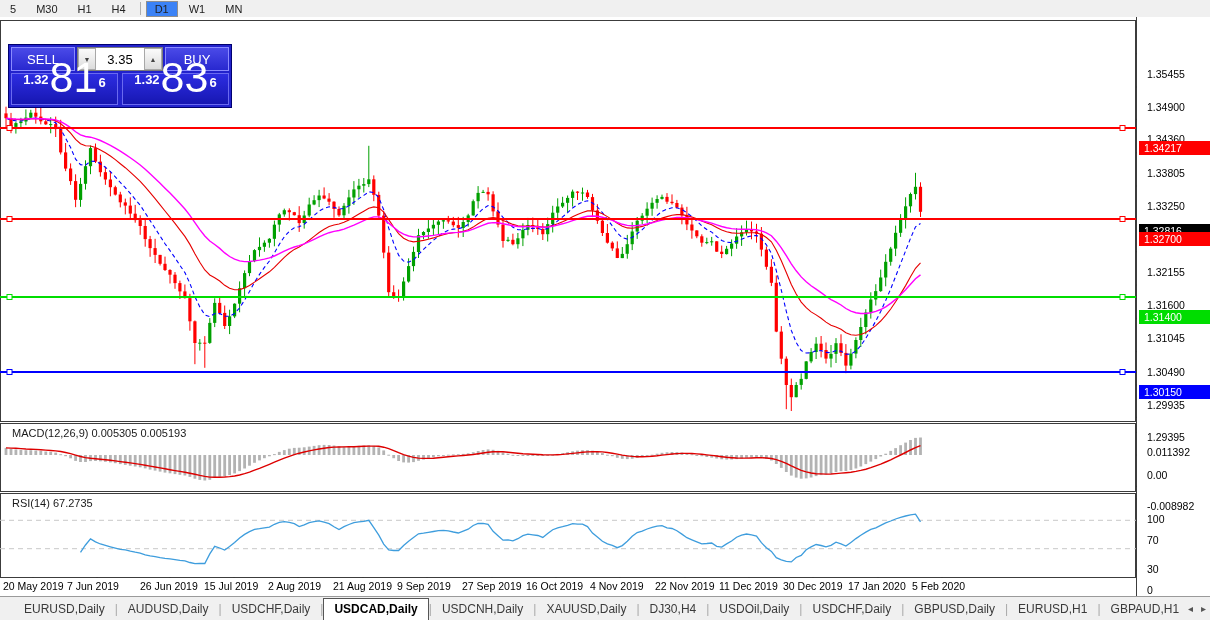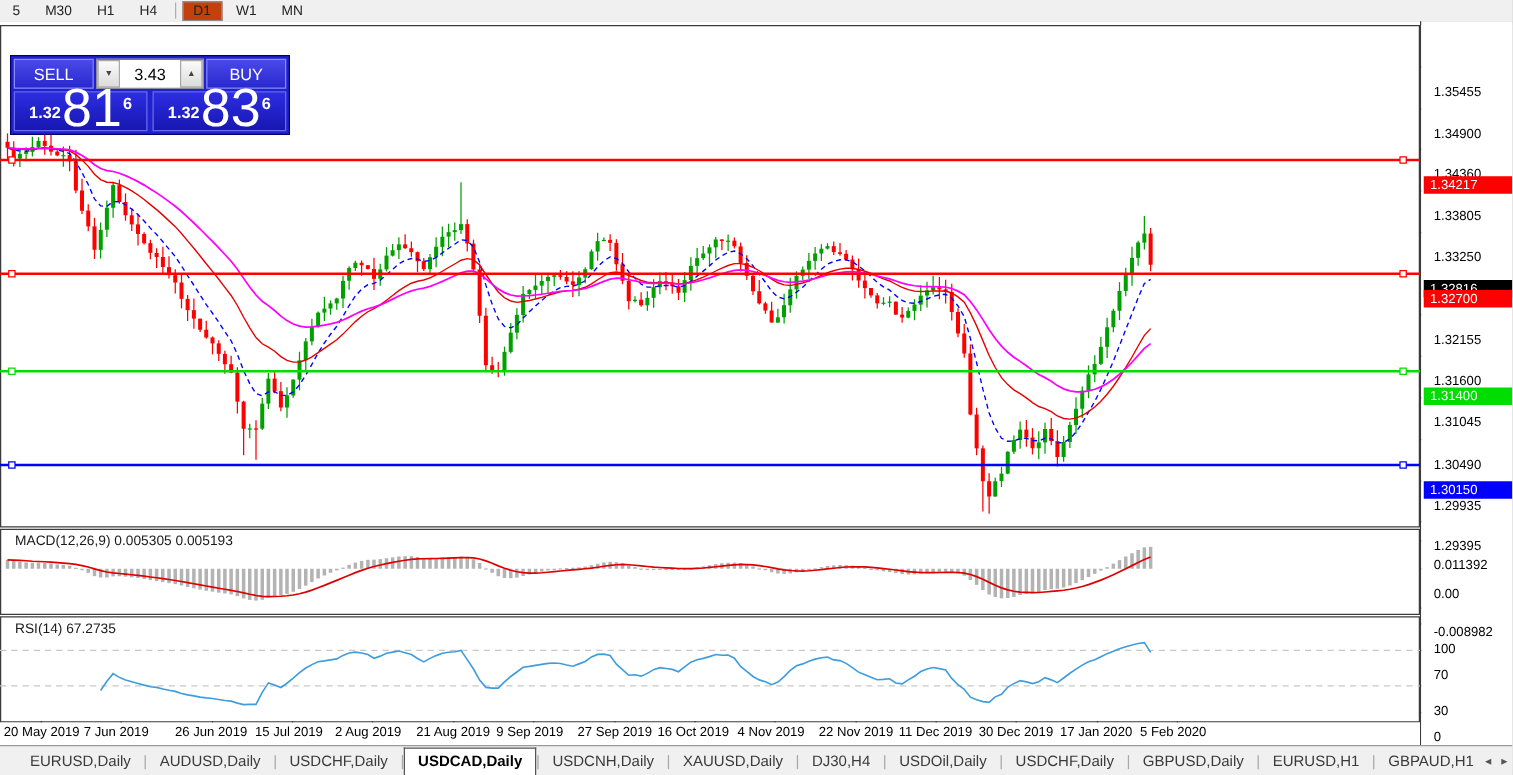--- a/index.html
+++ b/index.html
@@ -2,39 +2,39 @@
 <html><head>
 <meta charset="utf-8">
 <style>
   html,body{margin:0;padding:0;background:#c9c9c9;}
   .screen{position:relative;width:1210px;height:620px;background:#ffffff;overflow:hidden;
           font-family:"Liberation Sans",sans-serif;-webkit-user-select:none;user-select:none;}
   
   .toolbar{position:absolute;left:0;top:0;width:1210px;height:17px;background:#f0f0f0;
            border-bottom:1px solid #9a9a9a;display:flex;align-items:center;font-size:11px;color:#222;}
   .tfbtn{padding:1px 8px;margin:0 1px;border:1px solid transparent;cursor:default;}
-  .tfbtn.active{background:#c2410c;border:1px solid #8f8f8f;}
+  .tfbtn.active{background:#3b82f6;border:1px solid #8f8f8f;}
   .tfsep{width:1px;height:13px;background:#aeaeae;margin:0 4px;}
   
   .chart-header{position:absolute;left:12px;top:24px;font-size:12px;font-weight:bold;color:#111;z-index:5;}
   .chart-header .tri{font-size:9px;margin-right:5px;cursor:pointer;}
   .chart-header .ohlc{margin-left:8px;}
   
   .tw{position:absolute;left:8px;top:44px;width:218px;z-index:6;background:#2222cc;
       border:1px solid #000070;padding:2px;}
   .tw-row1{display:flex;height:24px;}
   .tw-btn{flex:0 0 62px;display:flex;align-items:center;justify-content:center;color:#fff;font-size:13px;
           background:linear-gradient(#4a4ae8,#2828cf);border:1px solid #8a8aff;cursor:pointer;}
   .tw-spin{flex:1;display:flex;background:#fff;border:1px solid #7a7a7a;margin:0 2px;}
   .tw-arrow{width:16px;display:flex;align-items:center;justify-content:center;font-size:7px;color:#444;
             background:linear-gradient(#fbfbfb,#dcdcdc);border:1px solid #a8a8a8;cursor:pointer;}
   .tw-vol{flex:1;display:flex;align-items:center;justify-content:center;font-size:13px;color:#000;background:#fff;}
   .tw-row2{display:flex;margin-top:2px;height:32px;}
   .tw-price{flex:1;display:flex;align-items:flex-end;justify-content:center;color:#fff;
-            background:linear-gradient(#2d2de2,#1717b2);border:1px solid #6a6af0;padding-bottom:3px;}
+            background:linear-gradient(#2d2de2,#1717b2);border:1px solid #6a6af0;padding-bottom:13px;}
   .tw-price + .tw-price{margin-left:4px;}
   .twp-small{font-size:13px;font-weight:bold;padding-bottom:4px;}
   .twp-big{font-size:43px;font-weight:400;line-height:28px;margin:0 1px;}
   .twp-sup{font-size:13px;font-weight:bold;align-self:flex-start;padding-top:1px;}
   
   .ind-label{position:absolute;left:12px;font-size:11px;color:#1a1a1a;z-index:4;}
   
   .axis-label{position:absolute;left:10px;font-size:10.5px;color:#000;white-space:nowrap;}
   .badge{position:absolute;left:2px;width:66px;font-size:10.5px;color:#fff;padding:1px 0 1px 5px;z-index:3;}
   #price-axis{position:absolute;left:1137px;top:0;width:73px;height:596px;background:#fff;margin-top:20px;}
@@ -685,21 +685,21 @@
       <line x1="878" y1="577" x2="878" y2="581" stroke="#333"></line>
       <line x1="942" y1="577" x2="942" y2="581" stroke="#333"></line>
     </svg>
 
 
   <div class="tw">
     <div class="tw-row1">
       <div class="tw-btn">SELL</div>
       <div class="tw-spin">
         <div class="tw-arrow">▼</div>
-        <div class="tw-vol">3.43</div>
+        <div class="tw-vol">3.35</div>
         <div class="tw-arrow">▲</div>
       </div>
       <div class="tw-btn">BUY</div>
     </div>
     <div class="tw-row2">
       <div class="tw-price">
         <span class="twp-small">1.32</span>
         <span class="twp-big">81</span>
         <span class="twp-sup">6</span>
       </div>

